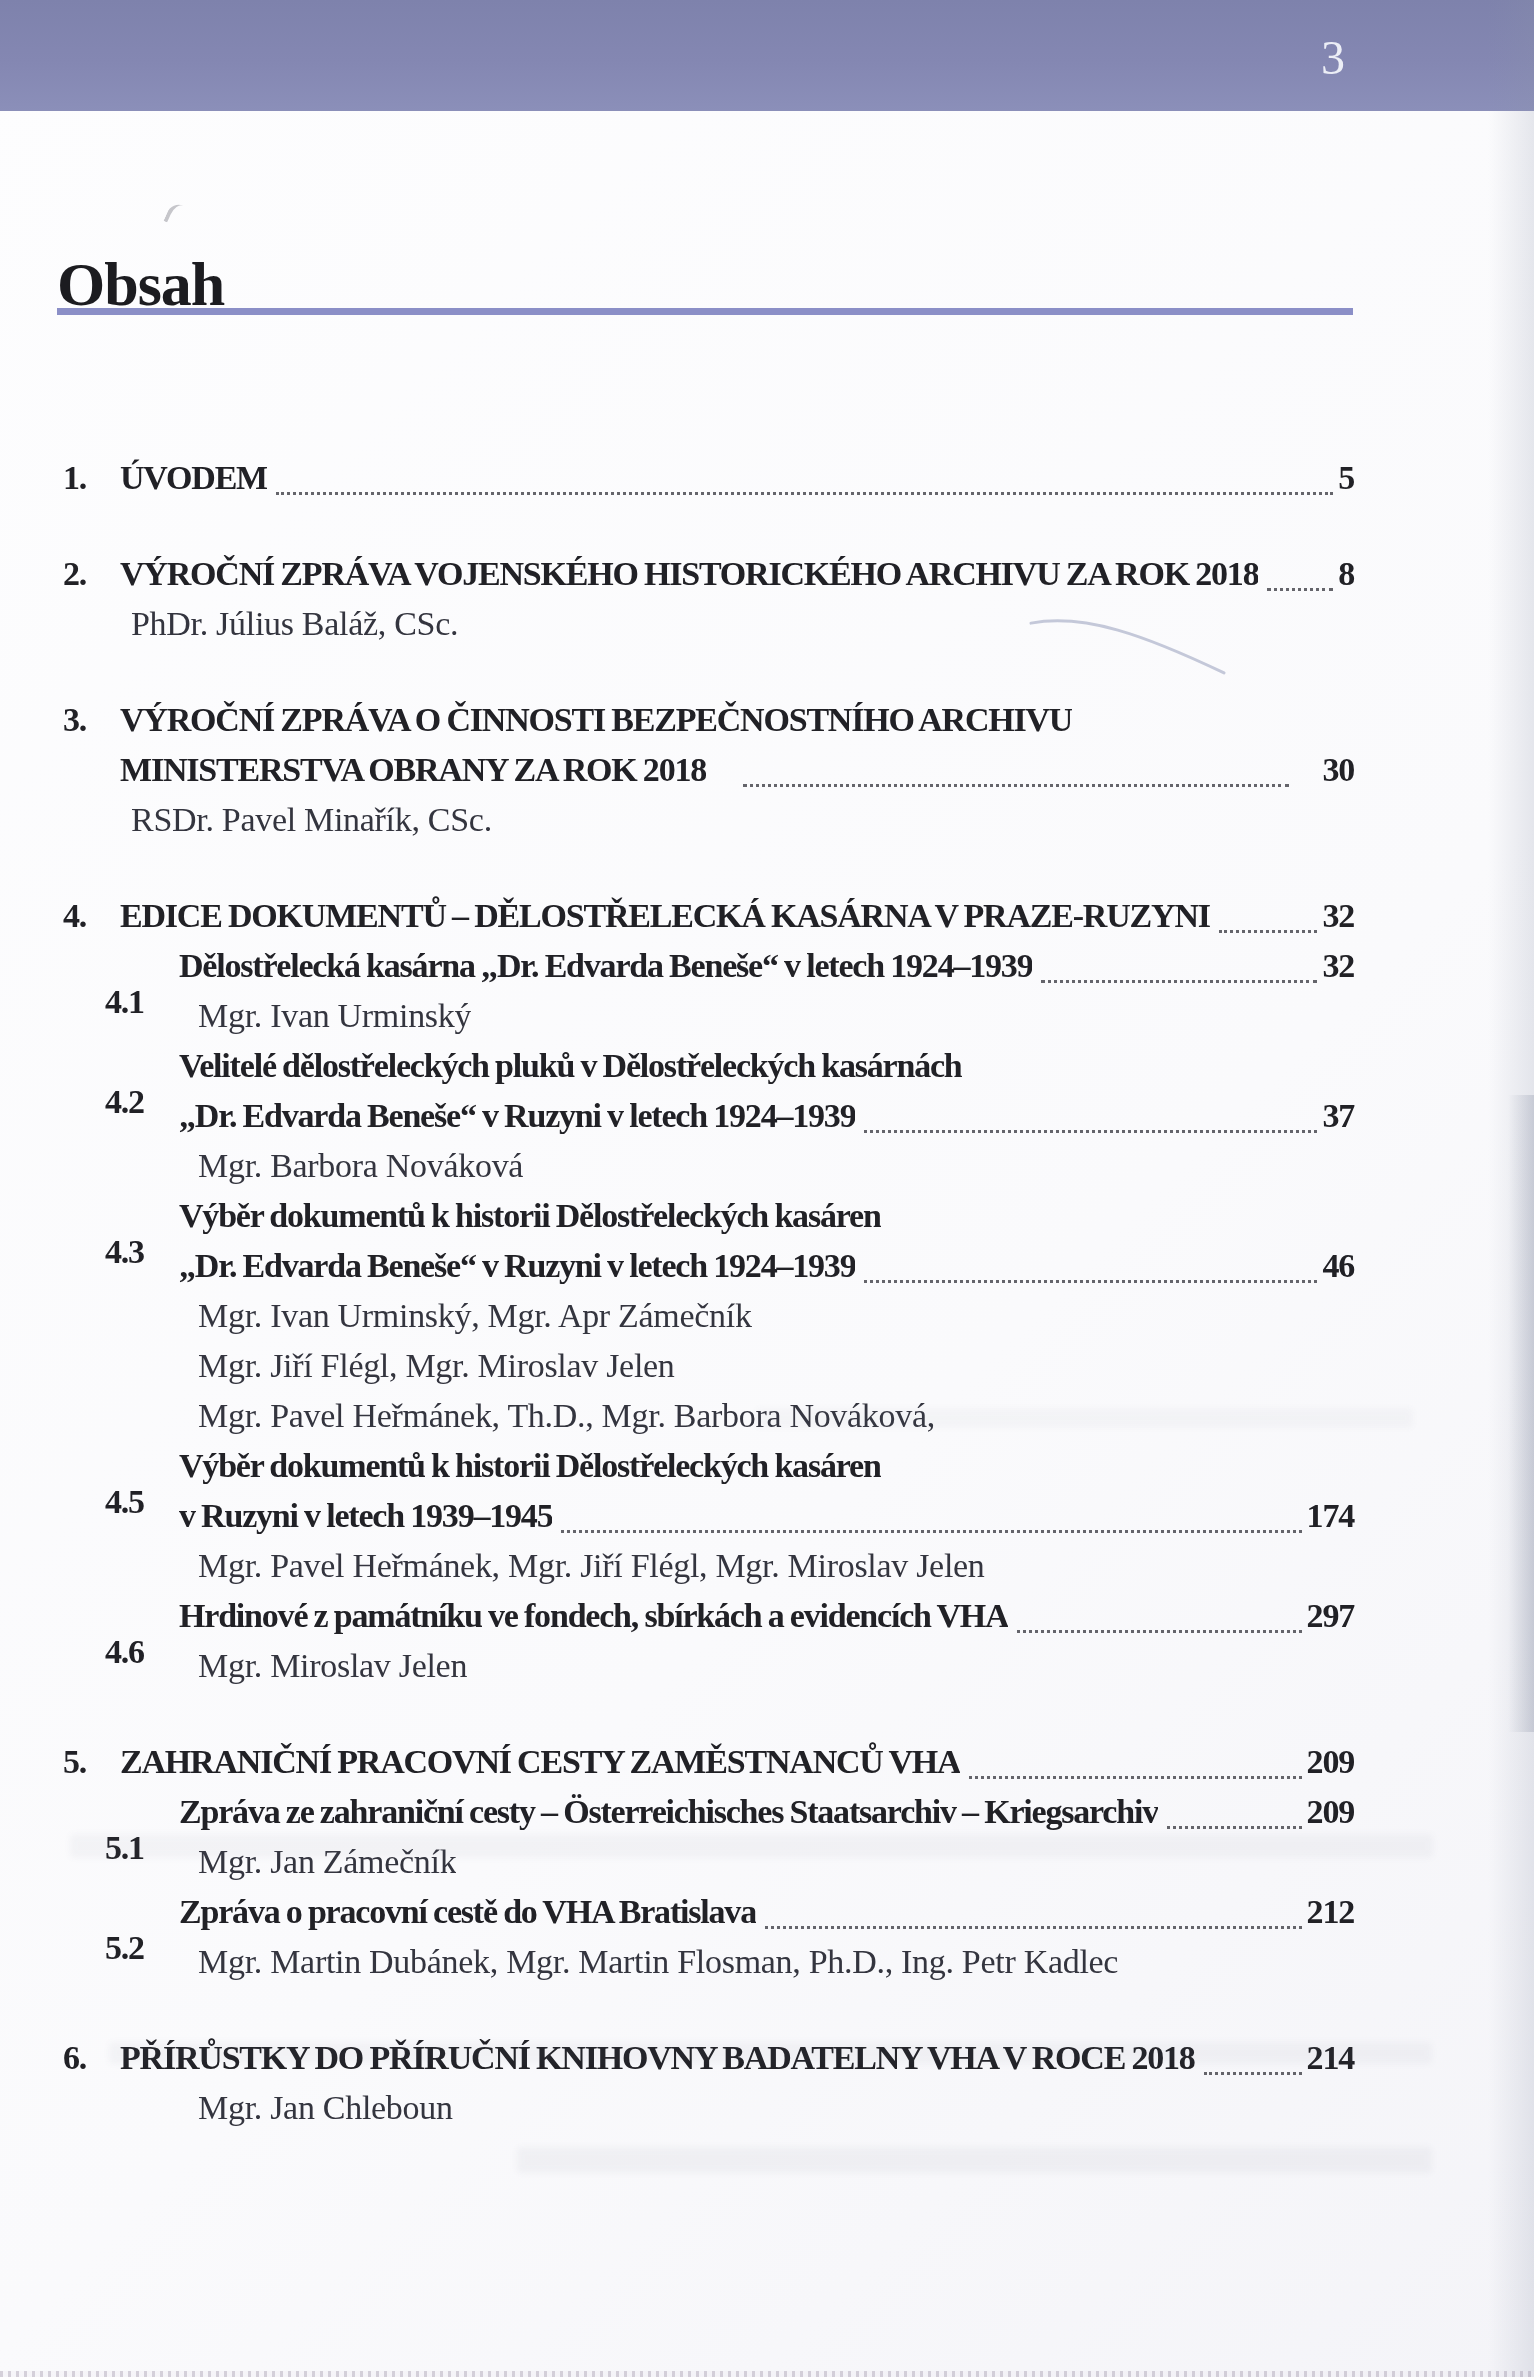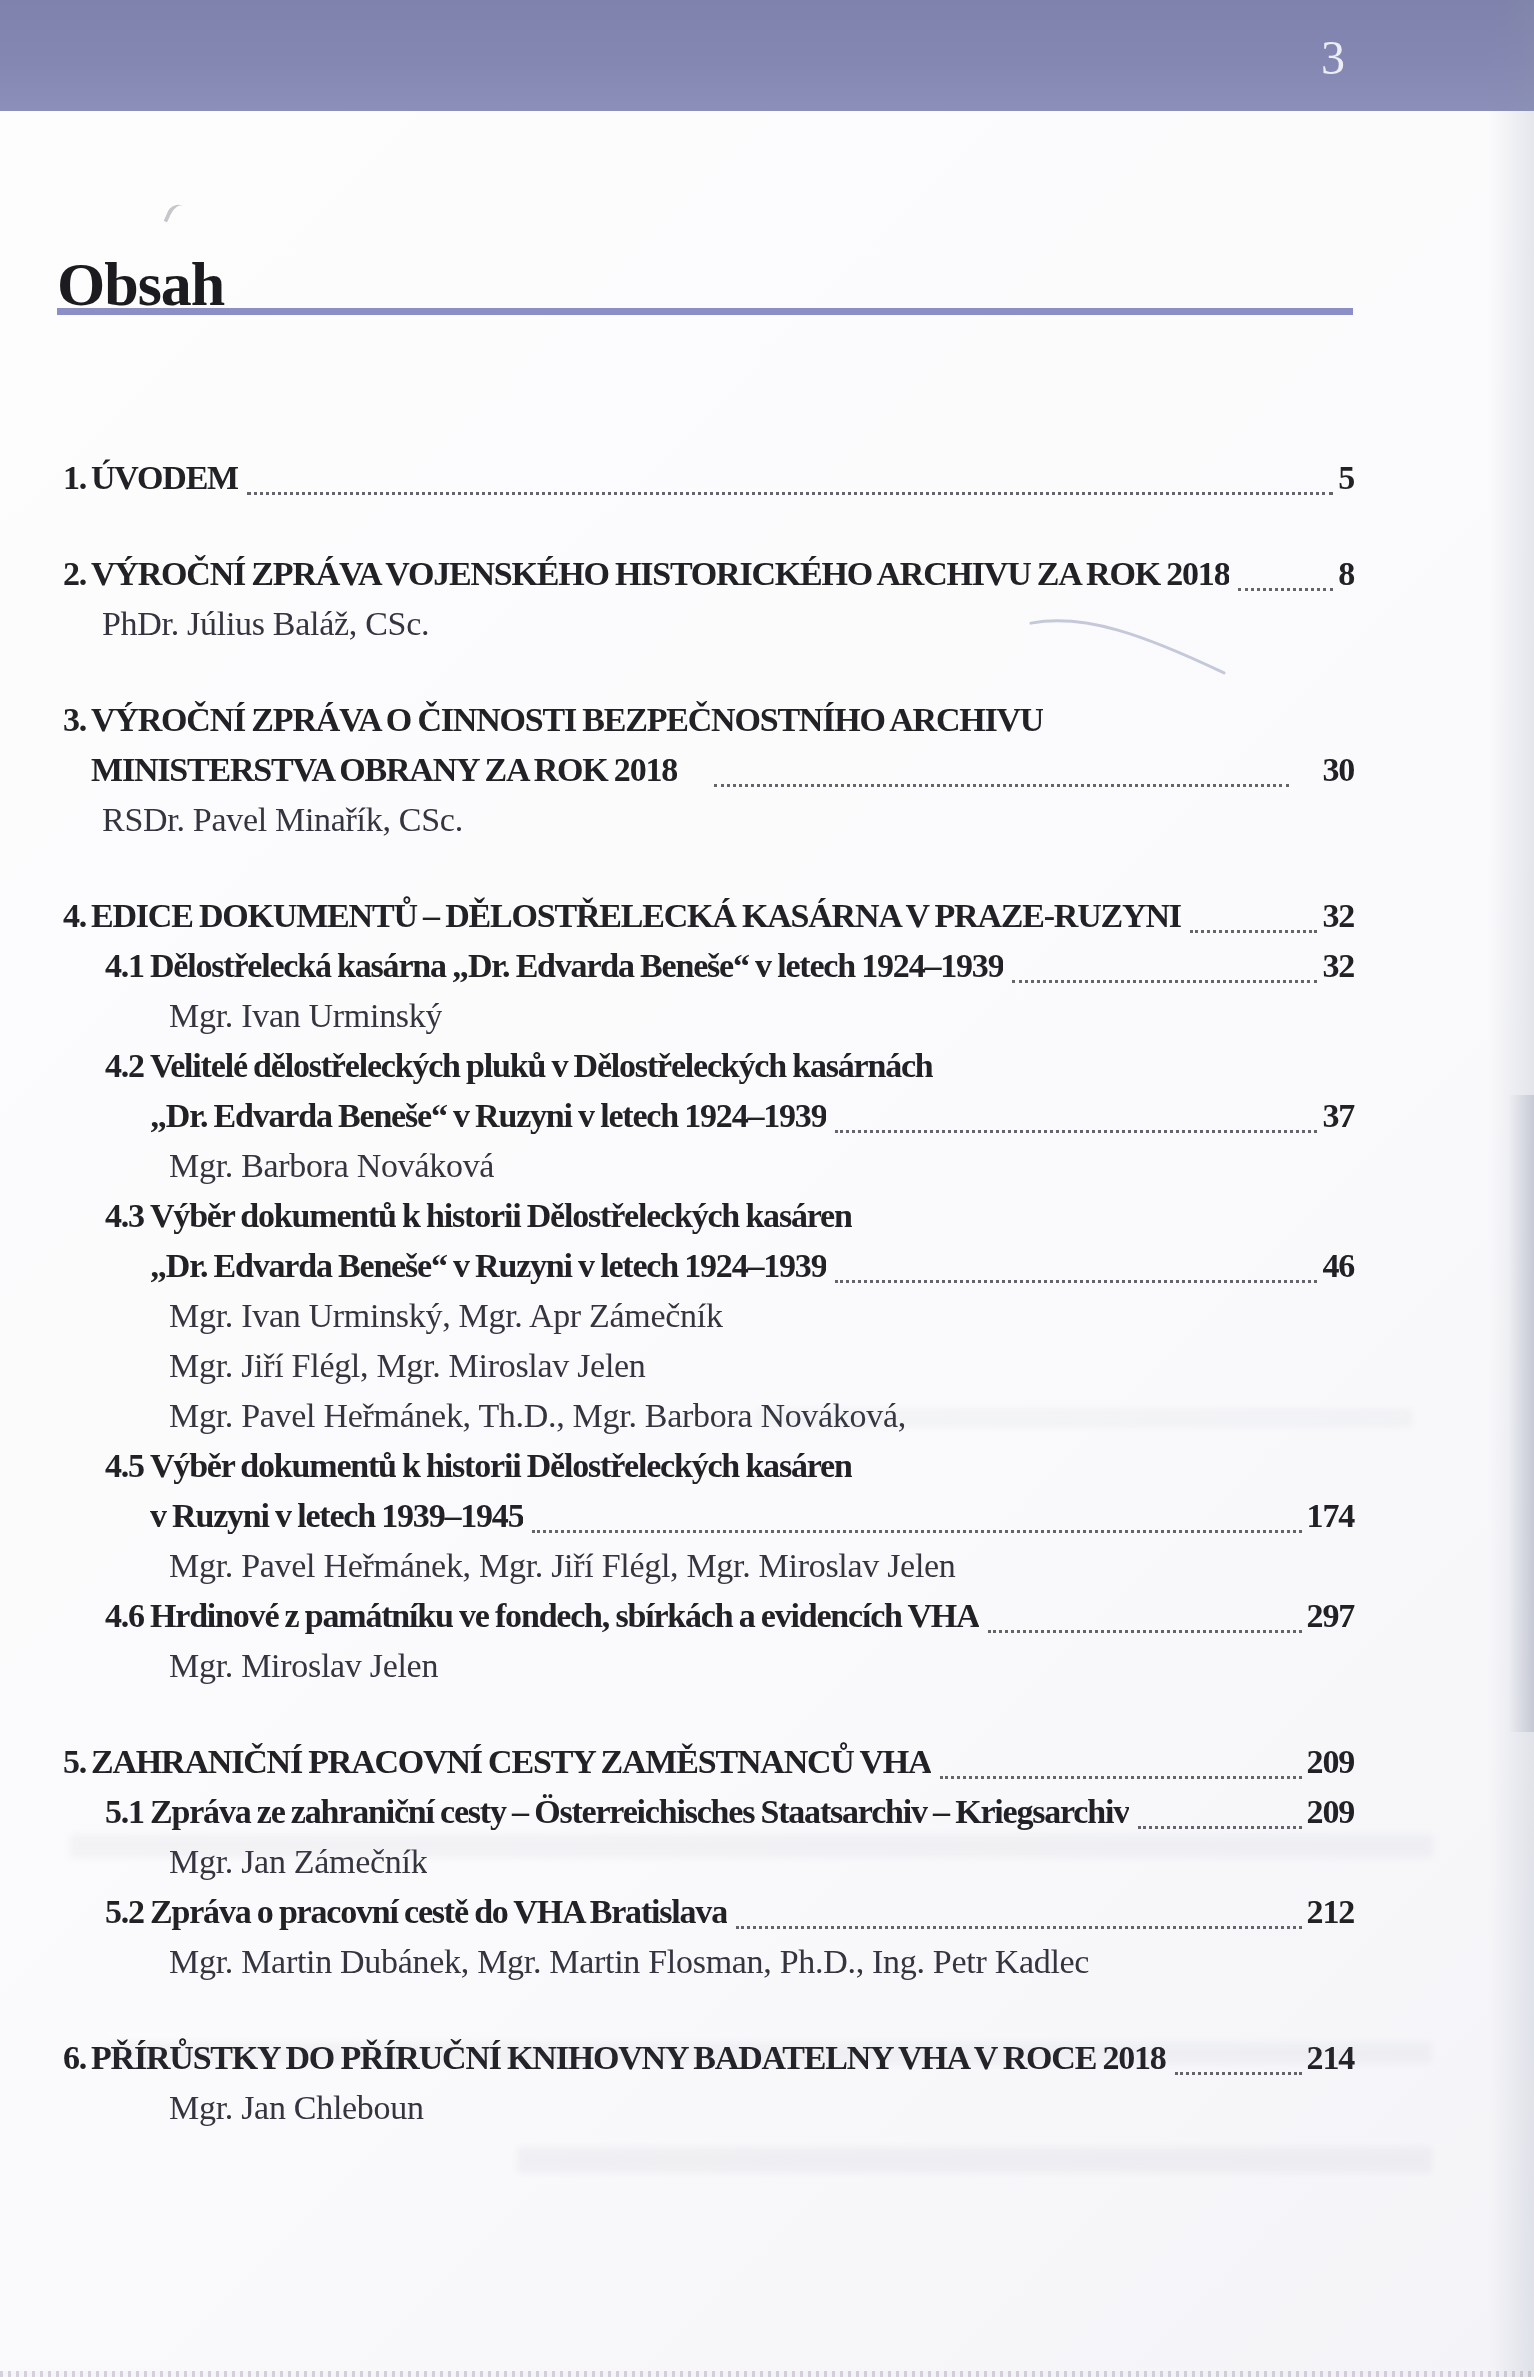--- a/index.html
+++ b/index.html
@@ -30,39 +30,39 @@
     position:absolute; top:308px; left:57px; width:1296px; height:7px;
     background:#8b8fc7;
   }
   .toc { position:absolute; top:453px; left:63px; width:1291px; }
   .row {
     display:flex; align-items:flex-start; height:50px; line-height:50px;
     white-space:nowrap;
   }
   .gap { margin-top:46px; }
   .num { flex:0 0 auto; }
-  .txt { flex:0 1 auto; overflow:hidden; }
+  .txt { flex:0 1 auto; overflow:hidden;margin-left:29px; }
   .leader {
     flex:1 1 auto; min-width:14px; height:39px; margin:0 5px 0 9px;
     border-bottom:3px dotted #4b4b52; opacity:.85;
   }
   .pg { flex:0 0 auto; font-weight:700; }
   .r-main, .r-maincont, .r-sub, .r-subcont {
     font-weight:700; font-size:34px; letter-spacing:-1.2px; word-spacing:-1px;
     color:#212126;
   }
   .r-main .num { width:28px; }
   .r-maincont { padding-left:28px;gap:28px; }
   .r-mainauthor, .r-subauthor {
     font-weight:400; font-size:34px; letter-spacing:-0.3px;
     color:#34353f;
   }
   .r-mainauthor { padding-left:39px; }
   .r-sub { padding-left:42px; }
-  .r-sub .num { width:45px; }
+  .r-sub .num { width:45px;margin-top:36px; }
   .r-subcont { padding-left:87px; }
   .r-subauthor { padding-left:106px; }
   
   .pen-mark { position:absolute; left:1025px; top:609px; opacity:.55; }
   .bleed {
     position:absolute; height:24px; background:#6a6f85; opacity:.05;
     filter:blur(3px); border-radius:4px;
   }
   .bleed.b1 { left:70px;  top:1834px; width:1363px; }
   .bleed.b2 { left:109px; top:2042px; width:1323px; height:22px; }

